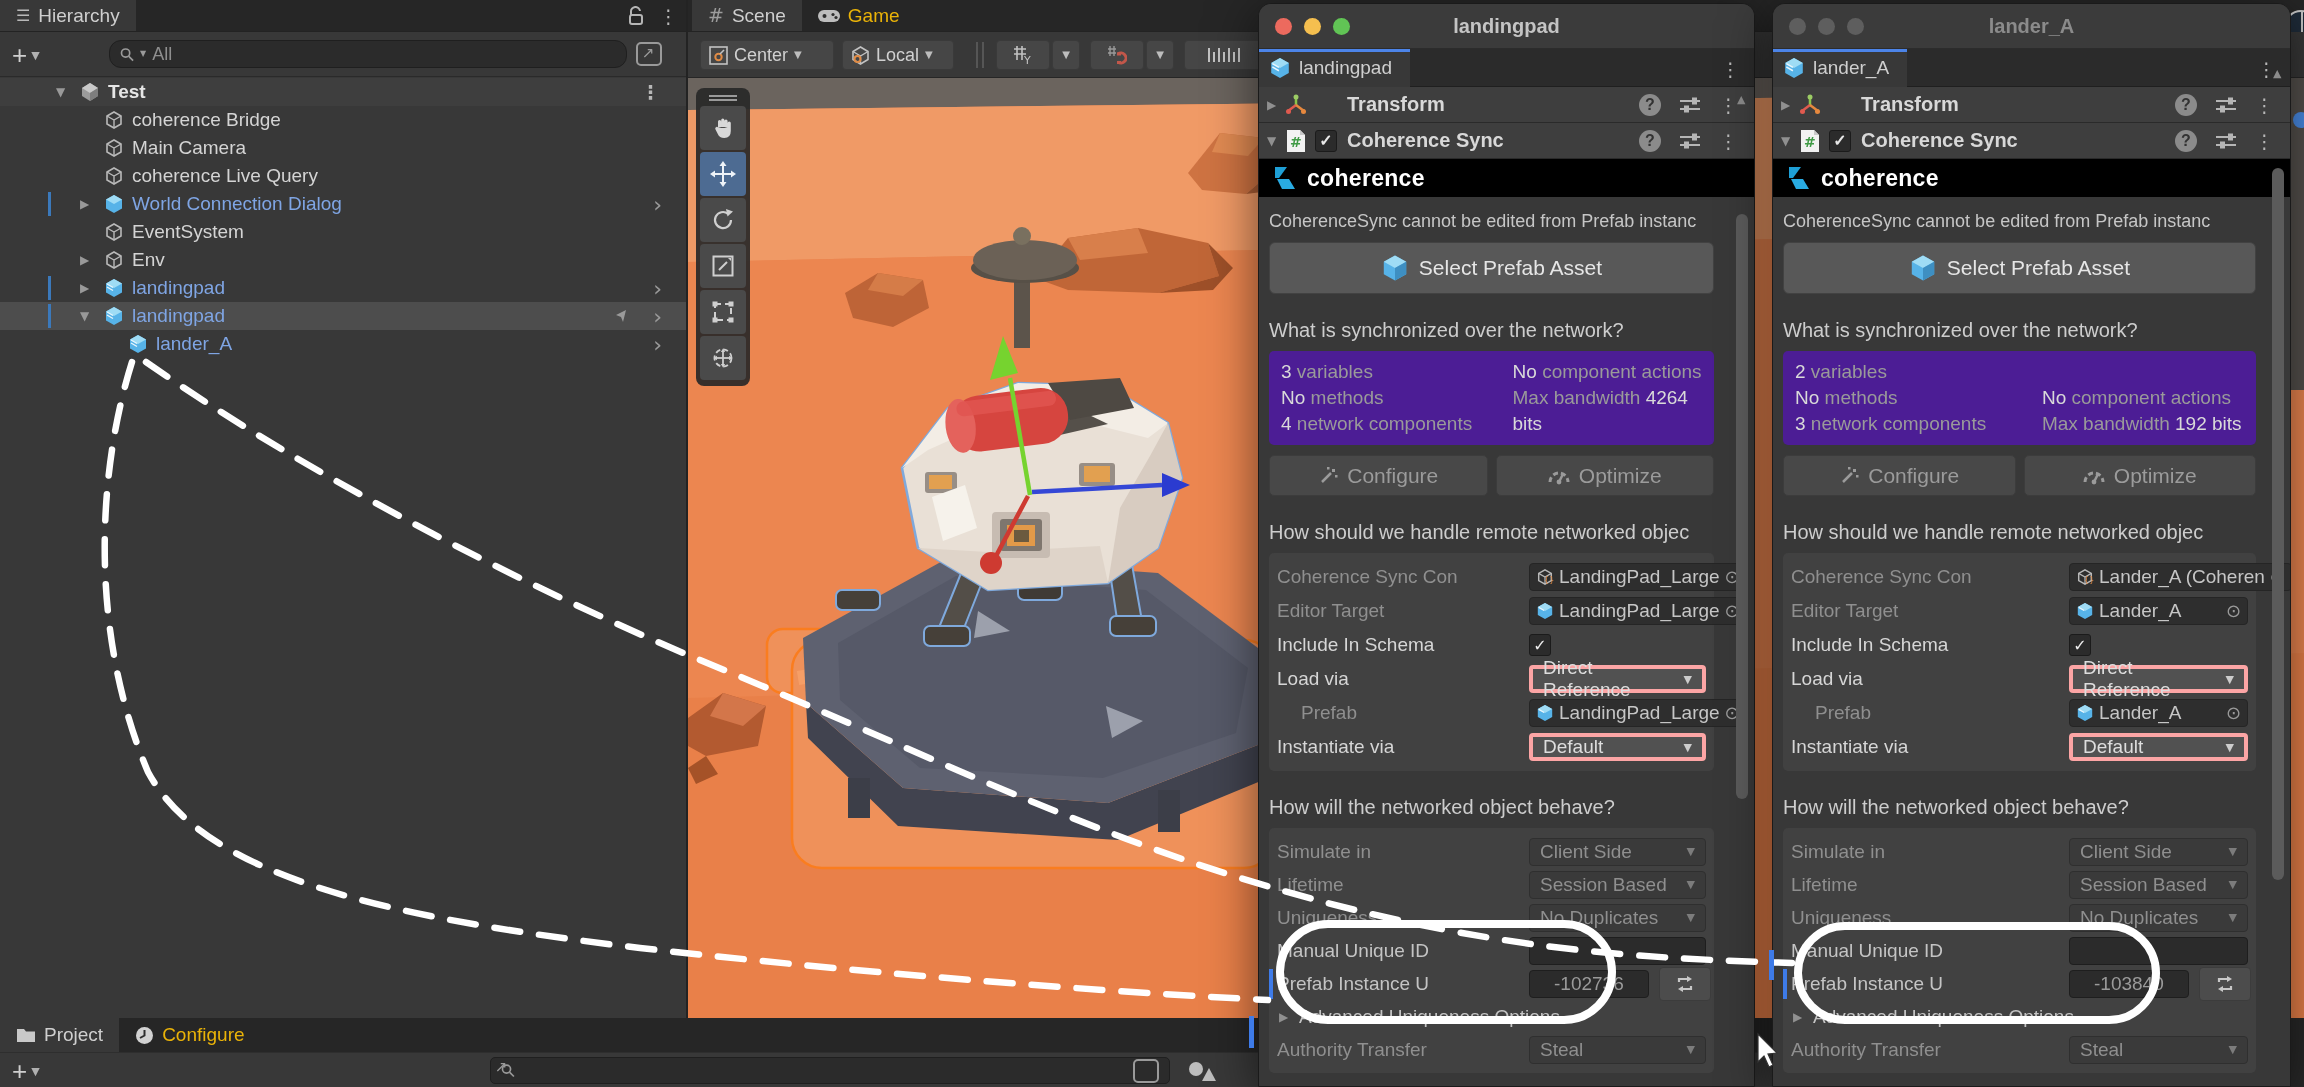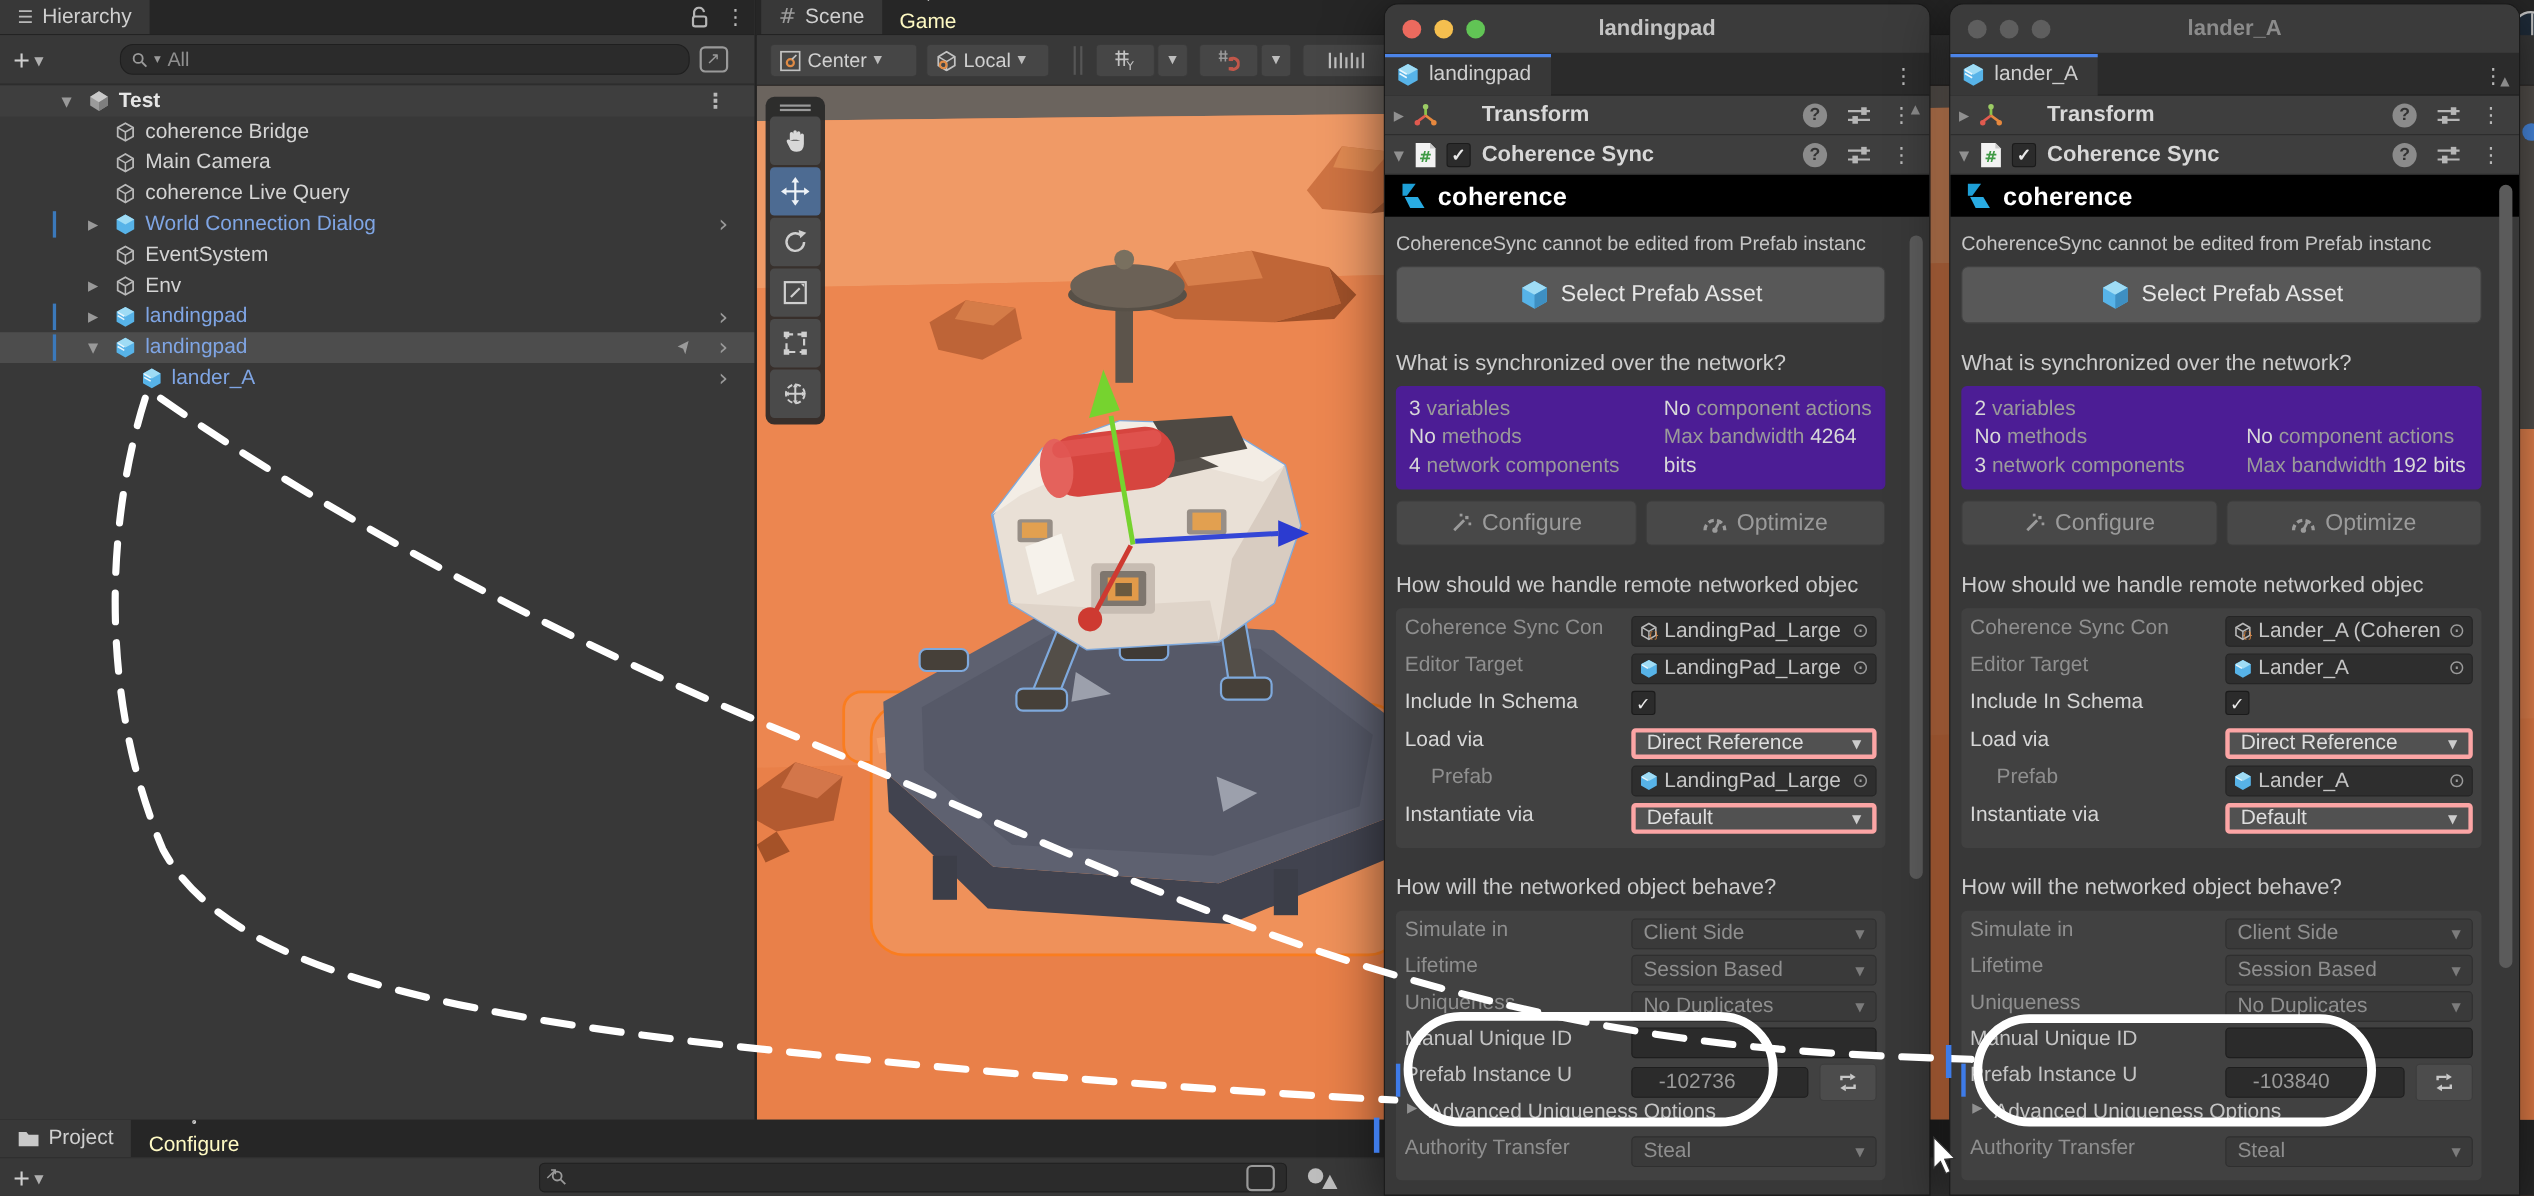--- a/index.html
+++ b/index.html
@@ -5,21 +5,21 @@
   * { margin:0; padding:0; box-sizing:border-box; }
   html,body { width:2304px; height:1087px; overflow:hidden; background:#282828;
     font-family:"Liberation Sans", sans-serif; -webkit-font-smoothing:antialiased; }
   .abs { position:absolute; }
   .ico { font-family:"DejaVu Sans", sans-serif; line-height:1; }
 
   
   #hierarchy { left:0; top:0; width:686px; height:1018px; background:#383838; }
   .tabstrip { height:32px; background:#262626; display:flex; align-items:stretch; position:relative; border-bottom:1px solid #232323;}
   .tab { display:flex; align-items:center; gap:8px; padding:0 16px; background:#383838; color:#cfcfcf; font-size:19px; }
-  .tab.inactive { background:transparent; color:#fef9c3;flex-direction:column; }
+  .tab.inactive { background:transparent; color:#eab308; }
   .strip-right { position:absolute; right:8px; top:0; height:32px; display:flex; align-items:center; gap:14px; color:#b5b5b5; }
   .kebab { font-size:19px; color:#b8b8b8; font-family:"DejaVu Sans",sans-serif; }
   #h-toolbar { left:0; top:32px; width:686px; height:45px; background:#383838; border-bottom:1px solid #2a2a2a; }
   .plusbtn { position:absolute; left:12px; top:8px; color:#cfcfcf; font-size:26px; display:flex; align-items:center; gap:4px;}
   .plusbtn .caret { font-size:11px; color:#b0b0b0; }
   .searchpill { position:absolute; background:#2b2b2b; border:1px solid #1f1f1f; border-radius:12px; display:flex; align-items:center; padding:0 10px; gap:6px; }
   .searchpill input { background:transparent; border:none; outline:none; color:#cfcfcf; font-size:18px; width:100%; }
   .searchpill input::placeholder { color:#8f8f8f; }
   .pickicon { position:absolute; width:26px; height:24px; border:2px solid #9a9a9a; border-radius:5px; }
   .pickicon::after { content:"↗"; position:absolute; left:4px; top:0px; color:#9a9a9a; font-size:15px; font-family:"DejaVu Sans",sans-serif;}
@@ -85,21 +85,21 @@
   .notice { font-size:18px; color:#c6c6c6; white-space:nowrap; overflow:hidden; }
   .bigbtn { margin-top:10px; height:52px; background:#585858; border:1px solid #424242; border-radius:6px; display:flex; align-items:center; justify-content:center; gap:10px; color:#e6e6e6; font-size:21px; }
   .q { margin-top:25px; font-size:20px; color:#cdcdcd; white-space:nowrap; overflow:hidden; }
   .statsbox { margin-top:9px; background:#4c1d95; border-radius:5px; padding:8px 12px; display:flex;align-items:flex-end; }
   .statsbox .col1 { width:55%; } .statsbox .col2 { width:45%; }
   .statsbox div { font-size:19px; line-height:26px; color:#9a9a9a; }
   .statsbox b { color:#d9d9d9; font-weight:normal; }
   .btnrow { margin-top:10px; display:flex; gap:8px; }
   .midbtn { flex:1; height:41px; background:#484848; border:1px solid #3c3c3c; border-radius:5px; display:flex; align-items:center; justify-content:center; gap:9px; color:#9b9b9b; font-size:21px; }
   .fieldsbox { margin-top:9px; background:#414141; border-radius:5px; padding:7px 8px; position:relative; }
-  .frow { height:34px; display:flex; align-items:flex-start; position:relative; }
+  .frow { height:34px; display:flex; align-items:center; position:relative;gap:46px; }
   .frow-s { height:33px; }
   .flabel { width:206px; min-width:206px; font-size:19px; color:#8f8f8f; white-space:nowrap; overflow:hidden; }
   #win2 .flabel { width:232px; min-width:232px; }
   .flabel.lit { color:#d6d6d6; }
   .flabel.mid { color:#c4c4c4; }
   .flabel.ind { padding-left:24px; }
   .fval { flex:1; display:flex; align-items:center; }
   .objfield { flex:1; height:28px; background:#2e2e2e; border:1px solid #252525; border-radius:4px; display:flex; align-items:center; gap:5px; padding:0 6px; min-width:0; }
   .objfield .otext { flex:1; font-size:19px; color:#c6c6c6; white-space:nowrap; overflow:hidden; }
   .objfield .target { color:#9a9a9a; font-size:18px; font-family:"DejaVu Sans",sans-serif;}

